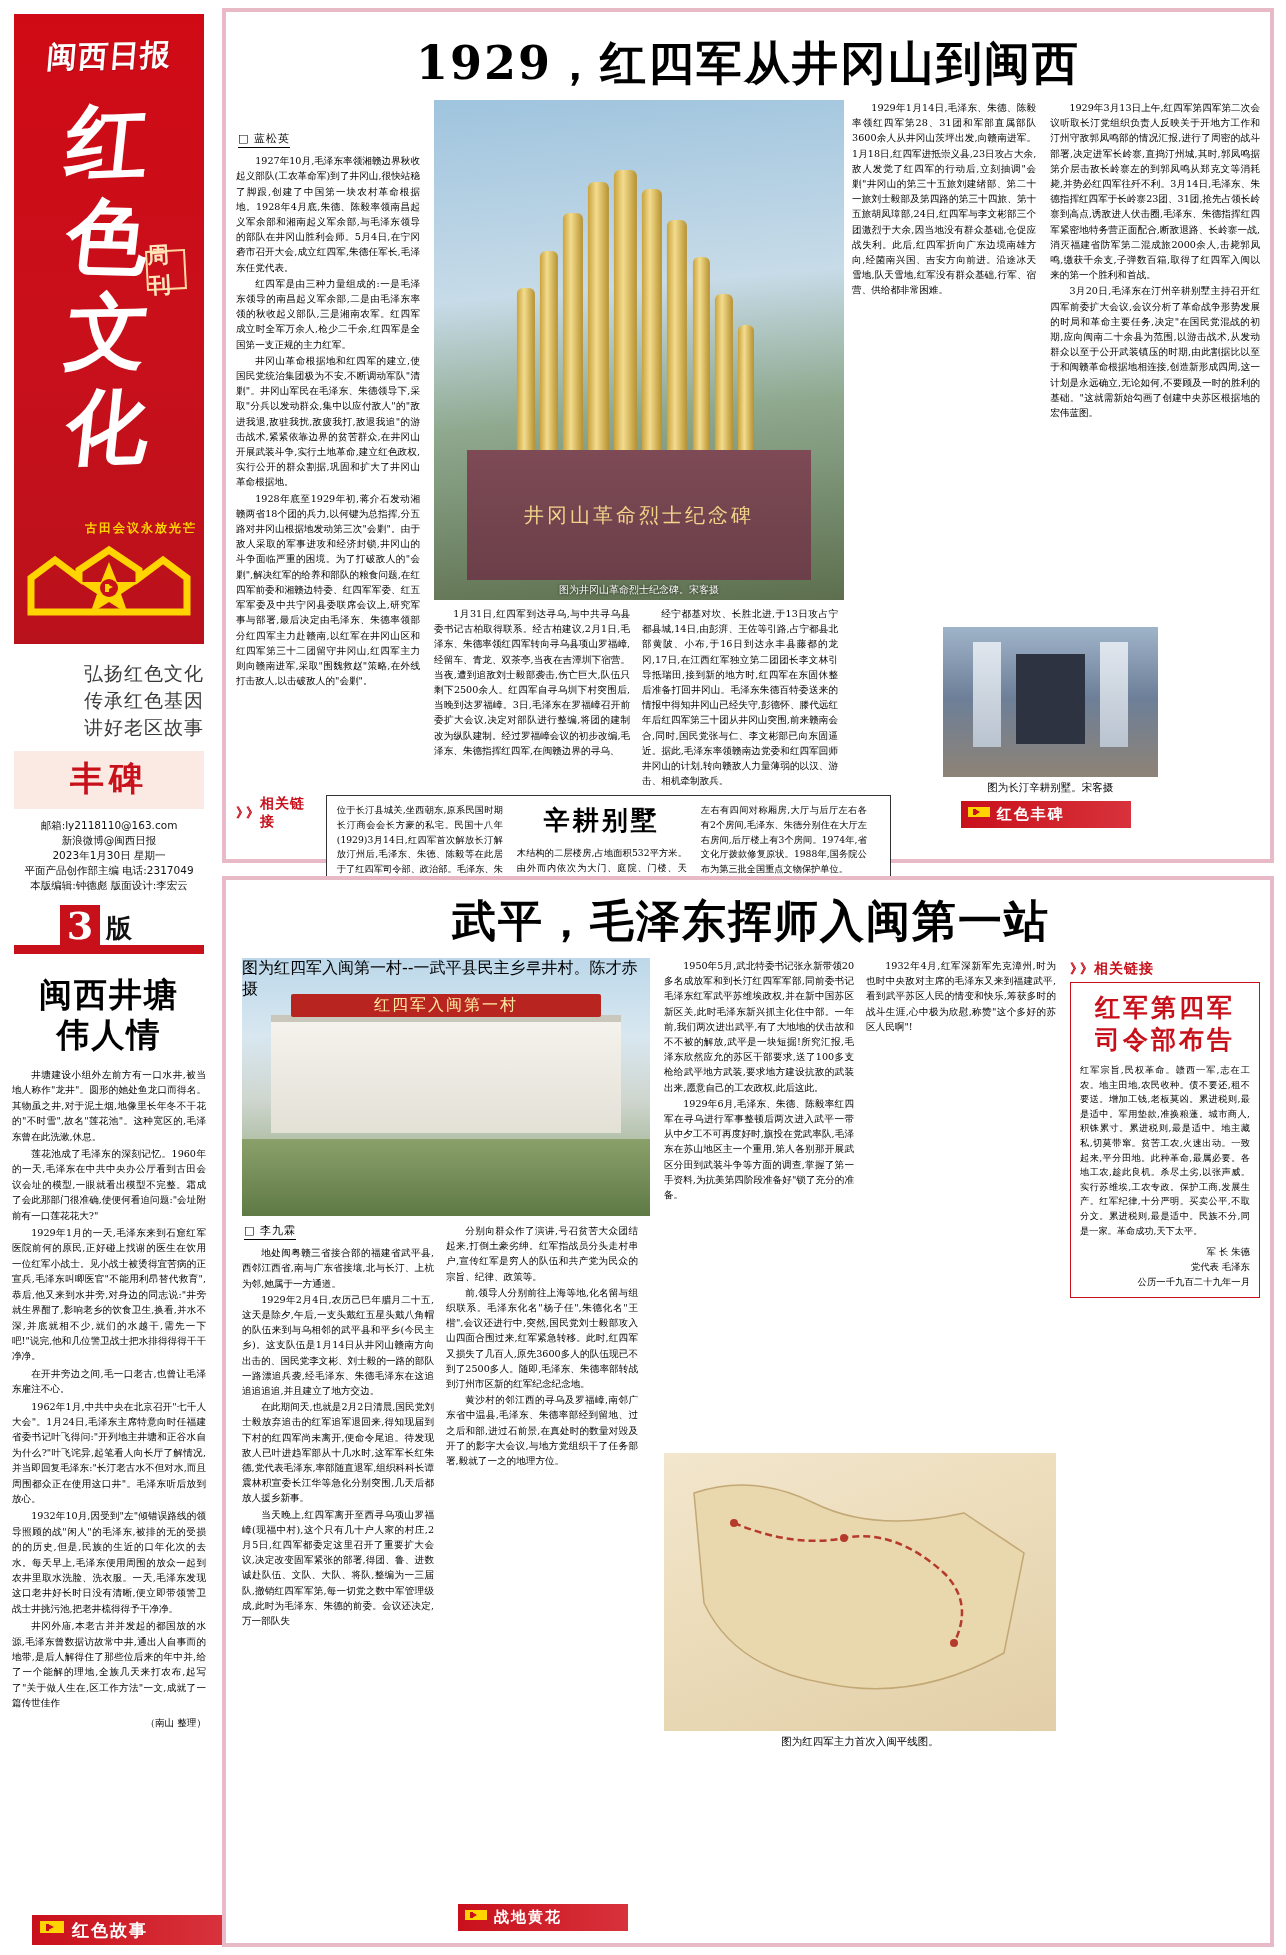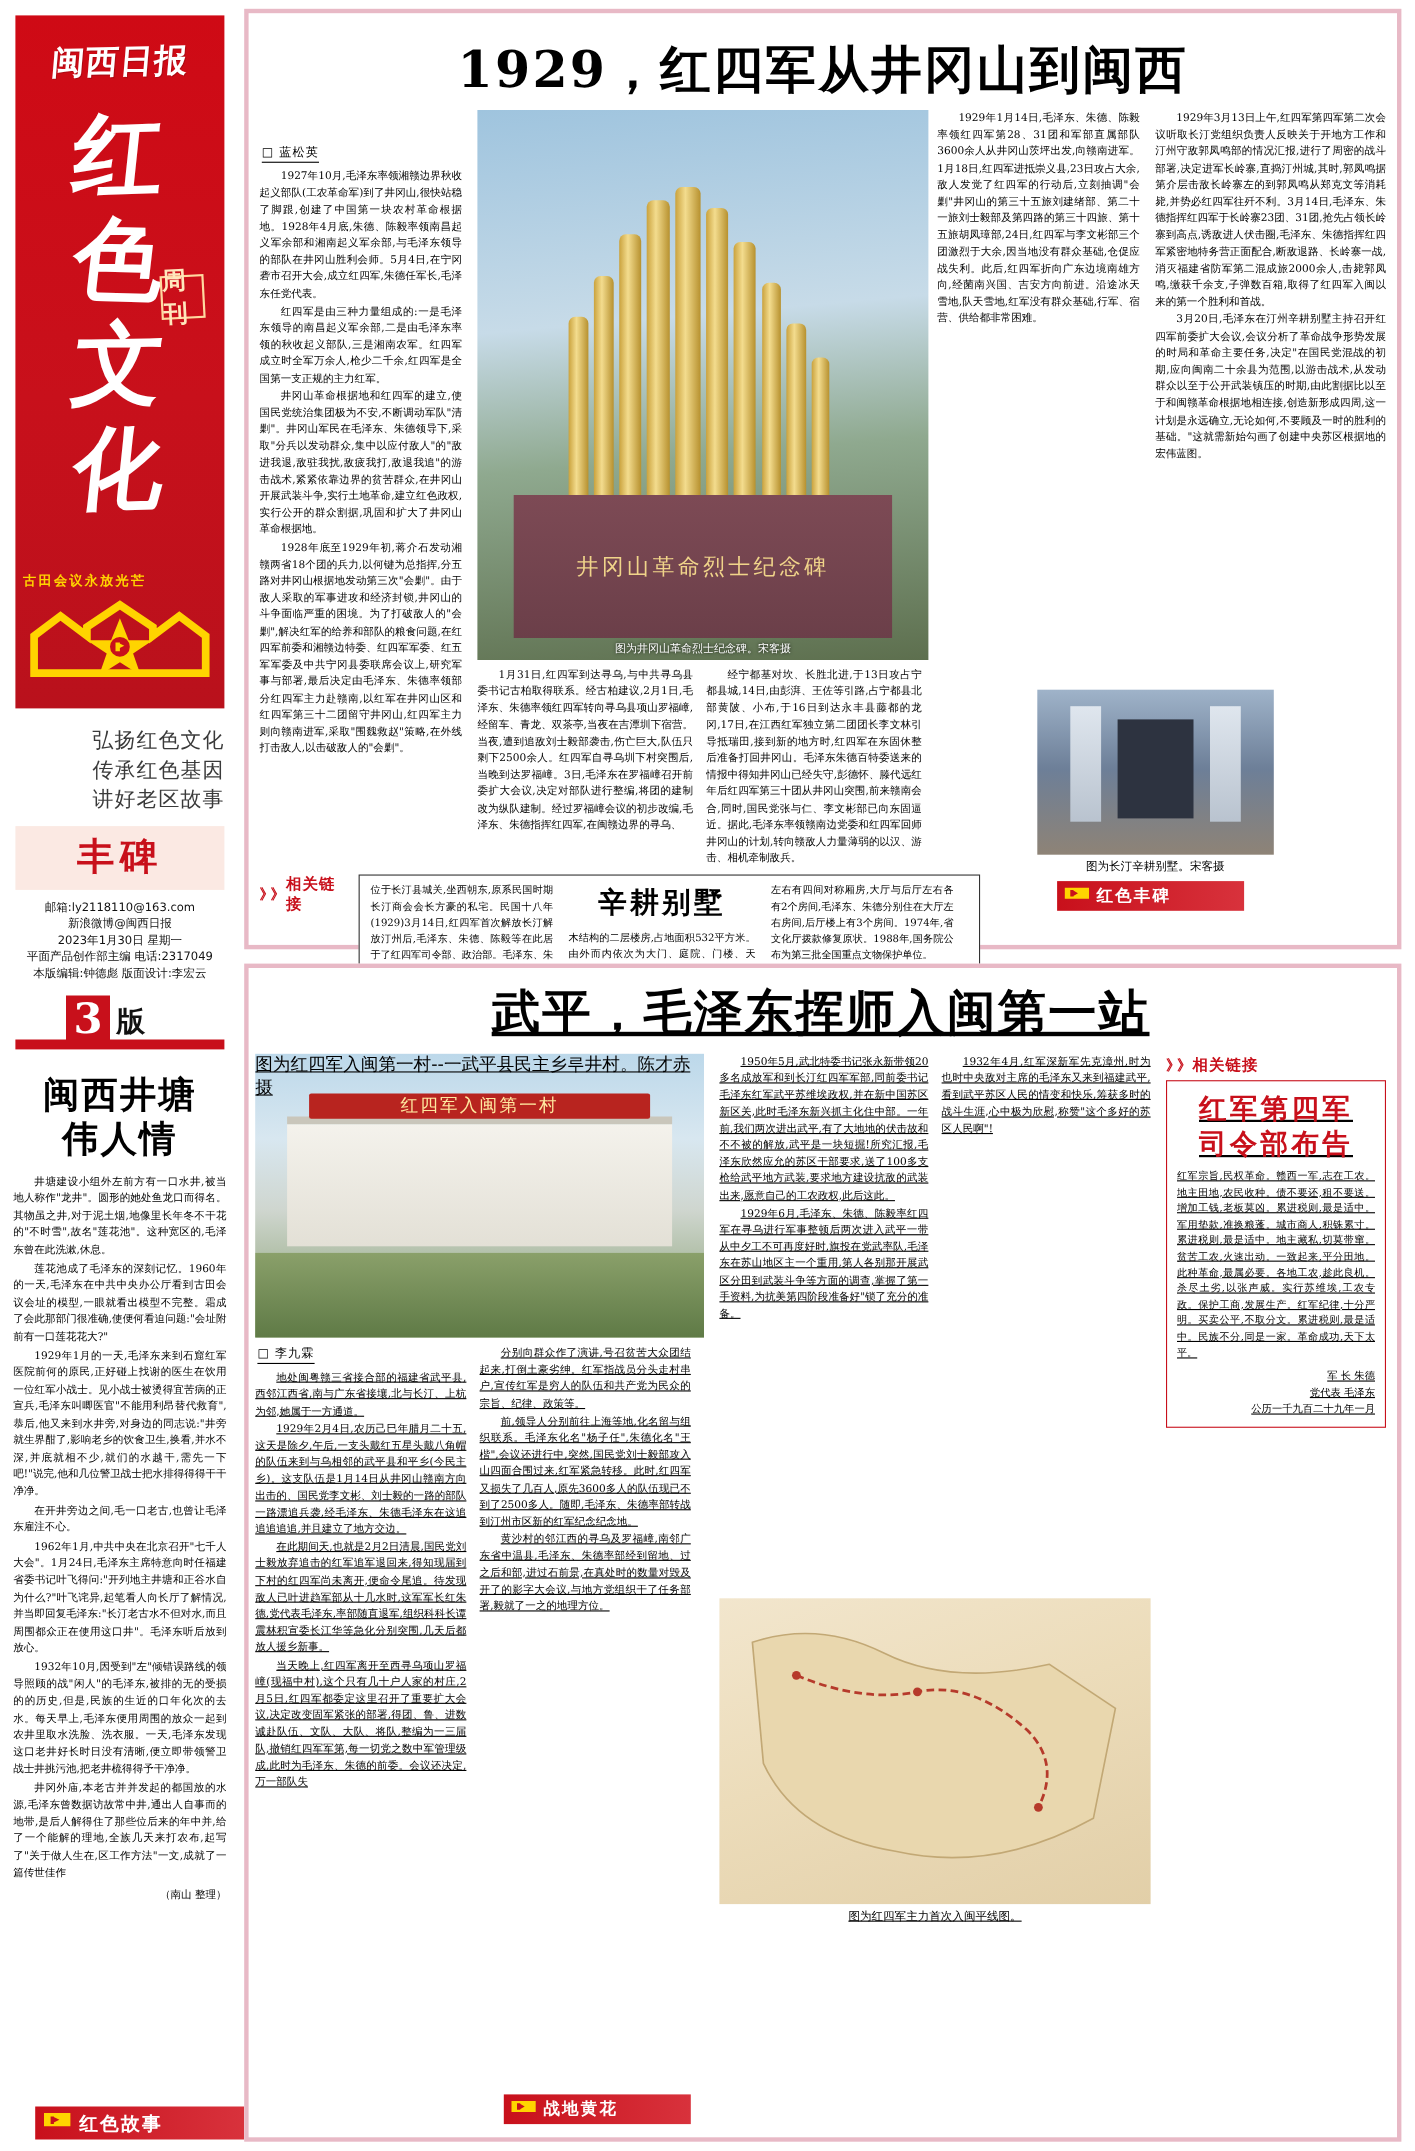--- a/index.html
+++ b/index.html
@@ -57,21 +57,21 @@
     font-family:"DejaVu Serif","Liberation Serif",serif;
     font-size:22px; font-weight:700;
     display:flex; align-items:center; justify-content:center;
     transform:rotate(-3deg);
   }
   .mh-emblem {
     position:absolute; bottom:18px; left:50%; transform:translateX(-50%);
     width:176px; height:110px;
   }
   .mh-emblem .arc-text {
-    position:absolute; top:4px; left:0; width:176px; text-align:left;
+    position:absolute; top:4px; left:0; width:176px; text-align:right;
     color:#ffd400; font-size:12px; font-weight:700;
     font-family:"DejaVu Serif","Liberation Serif",serif;
     letter-spacing:2px;
   }
 
   .slogan {
     margin:16px 14px 0 14px;
     text-align:right;
     font-family:"DejaVu Serif","Liberation Serif",serif;
     color:#3a3a3a;
@@ -239,22 +239,21 @@
     position:relative;
   }
   .redbar2 .flag { position:absolute; left:5px; top:4px; width:26px; height:19px; }
 
   
   .block-bot {
     position:absolute; left:222px; top:876px;
     width:1052px; height:1071px;
     border:4px solid #e8b9c6;
     background:#fff;
-    padding:6px 10px 8px 6px;
-    text-decoration:underline;
+    padding:6px 10px 8px 16px;
   }
   .head2 {
     text-align:center;
     font-family:"DejaVu Serif","Liberation Serif",serif;
     font-weight:700; font-size:44px; line-height:58px;
     letter-spacing:2px; color:#000; margin:6px 0 8px 0;
   }
 
   .bldg {
     background:linear-gradient(180deg,#bcd8ea 0%,#d8e7f0 30%,#cfd6cf 55%,#7f9a66 100%);

